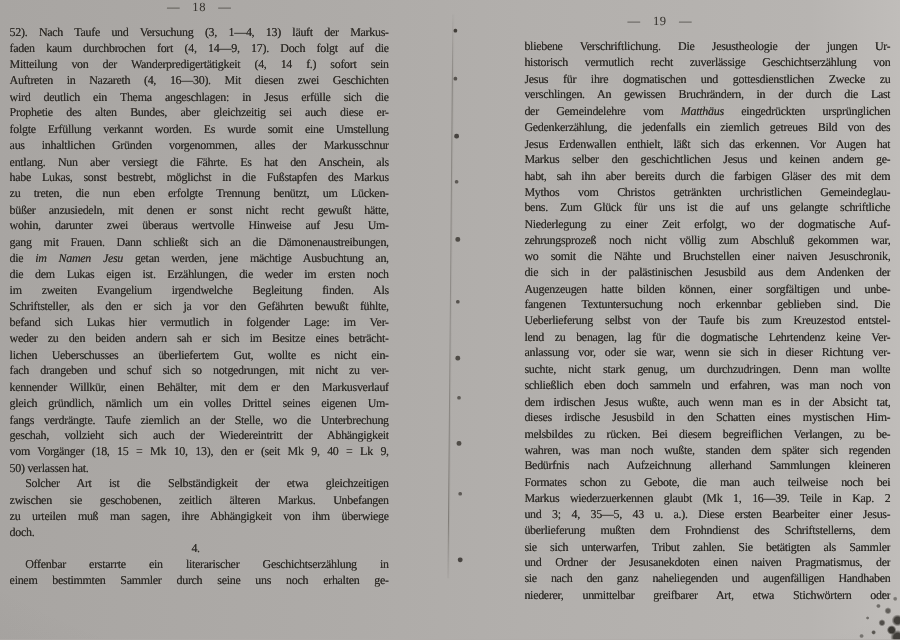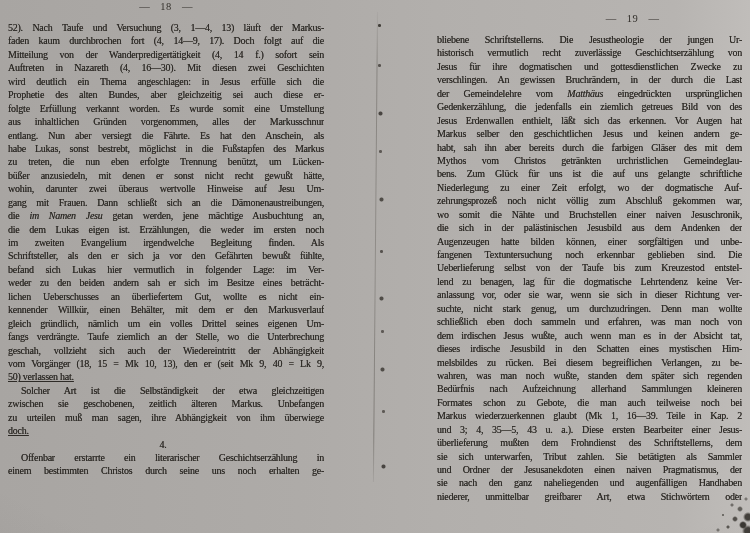--- a/index.html
+++ b/index.html
@@ -28,37 +28,37 @@
 
   .pheader {
     height: 14px; line-height: 14px;
     margin-bottom: 7px;
     font-size: 10.5px;
     text-align: center;
     word-spacing: 7px;
     letter-spacing: 0.5px;
     color: #33302b;
   }
-  .page-right .pheader { text-align: center; padding-left: 86px; }
+  .page-right .pheader { text-align: left; padding-left: 86px; }
 
   .ptext {
     font-size: 10px;
     letter-spacing: -0.25px;
     filter: blur(0.22px);
     text-shadow: 0 0 0.55px rgba(46,43,39,0.85);
   }
   .tline {
     height: 13.45px;
     line-height: 13.45px;
     overflow: hidden;
     text-align: justify;
     text-align-last: justify;
     white-space: nowrap;
   }
-  .tline.last   { text-align: center; text-align-last: left; text-decoration: underline; }
+  .tline.last   { text-align: center; text-align-last: left; }
   .tline.indent { padding-left: 13px; }
   .tline.center { text-align: center; text-align-last: center; padding-right: 6px; }
   .it { font-style: italic; }
 
   
   .gutter-line {
     position: absolute;
     left: 377px; top: 12px;
     width: 1px; height: 470px;
     background: linear-gradient(180deg,
@@ -133,40 +133,41 @@
         <div class="tline">büßer anzusiedeln, mit denen er sonst nicht recht gewußt hätte,</div>
         <div class="tline">wohin, darunter zwei überaus wertvolle Hinweise auf Jesu Um-</div>
         <div class="tline">gang mit Frauen. Dann schließt sich an die Dämonenaustreibungen,</div>
         <div class="tline"><span>die </span><span class="it">im Namen Jesu</span><span> getan werden, jene mächtige Ausbuchtung an,</span></div>
         <div class="tline">die dem Lukas eigen ist. Erzählungen, die weder im ersten noch</div>
         <div class="tline">im zweiten Evangelium irgendwelche Begleitung finden. Als</div>
         <div class="tline">Schriftsteller, als den er sich ja vor den Gefährten bewußt fühlte,</div>
         <div class="tline">befand sich Lukas hier vermutlich in folgender Lage: im Ver-</div>
         <div class="tline">weder zu den beiden andern sah er sich im Besitze eines beträcht-</div>
         <div class="tline">lichen Ueberschusses an überliefertem Gut, wollte es nicht ein-</div>
+        <div class="tline">fach drangeben und schuf sich so notgedrungen, mit nicht zu ver-</div>
         <div class="tline">kennender Willkür, einen Behälter, mit dem er den Markusverlauf</div>
         <div class="tline">gleich gründlich, nämlich um ein volles Drittel seines eigenen Um-</div>
         <div class="tline">fangs verdrängte. Taufe ziemlich an der Stelle, wo die Unterbrechung</div>
         <div class="tline">geschah, vollzieht sich auch der Wiedereintritt der Abhängigkeit</div>
         <div class="tline">vom Vorgänger (18, 15 = Mk 10, 13), den er (seit Mk 9, 40 = Lk 9,</div>
         <div class="tline last">50) verlassen hat.</div>
         <div class="tline indent">Solcher Art ist die Selbständigkeit der etwa gleichzeitigen</div>
         <div class="tline">zwischen sie geschobenen, zeitlich älteren Markus. Unbefangen</div>
         <div class="tline">zu urteilen muß man sagen, ihre Abhängigkeit von ihm überwiege</div>
         <div class="tline last">doch.</div>
         <div class="tline center">4.</div>
         <div class="tline indent">Offenbar erstarrte ein literarischer Geschichtserzählung in</div>
-        <div class="tline">einem bestimmten Christos durch seine uns noch erhalten ge-</div>
+        <div class="tline">einem bestimmten Sammler durch seine uns noch erhalten ge-</div>
       </div>
   </div>
 
   <div class="page page-right">
     <div class="pheader">— 19 —</div>
     <div class="ptext">
-        <div class="tline">bliebene Schriftstellerns. Die Jesustheologie der jungen Ur-</div>
+        <div class="tline">bliebene Verschriftlichung. Die Jesustheologie der jungen Ur-</div>
         <div class="tline">historisch vermutlich recht zuverlässige Geschichtserzählung von</div>
         <div class="tline">Jesus für ihre dogmatischen und gottesdienstlichen Zwecke zu</div>
         <div class="tline">verschlingen. An gewissen Bruchrändern, in der durch die Last</div>
         <div class="tline"><span>der Gemeindelehre vom </span><span class="it">Matthäus</span><span> eingedrückten ursprünglichen</span></div>
         <div class="tline">Gedenkerzählung, die jedenfalls ein ziemlich getreues Bild von des</div>
         <div class="tline">Jesus Erdenwallen enthielt, läßt sich das erkennen. Vor Augen hat</div>
         <div class="tline">Markus selber den geschichtlichen Jesus und keinen andern ge-</div>
         <div class="tline">habt, sah ihn aber bereits durch die farbigen Gläser des mit dem</div>
         <div class="tline">Mythos vom Christos getränkten urchristlichen Gemeindeglau-</div>
         <div class="tline">bens. Zum Glück für uns ist die auf uns gelangte schriftliche</div>

